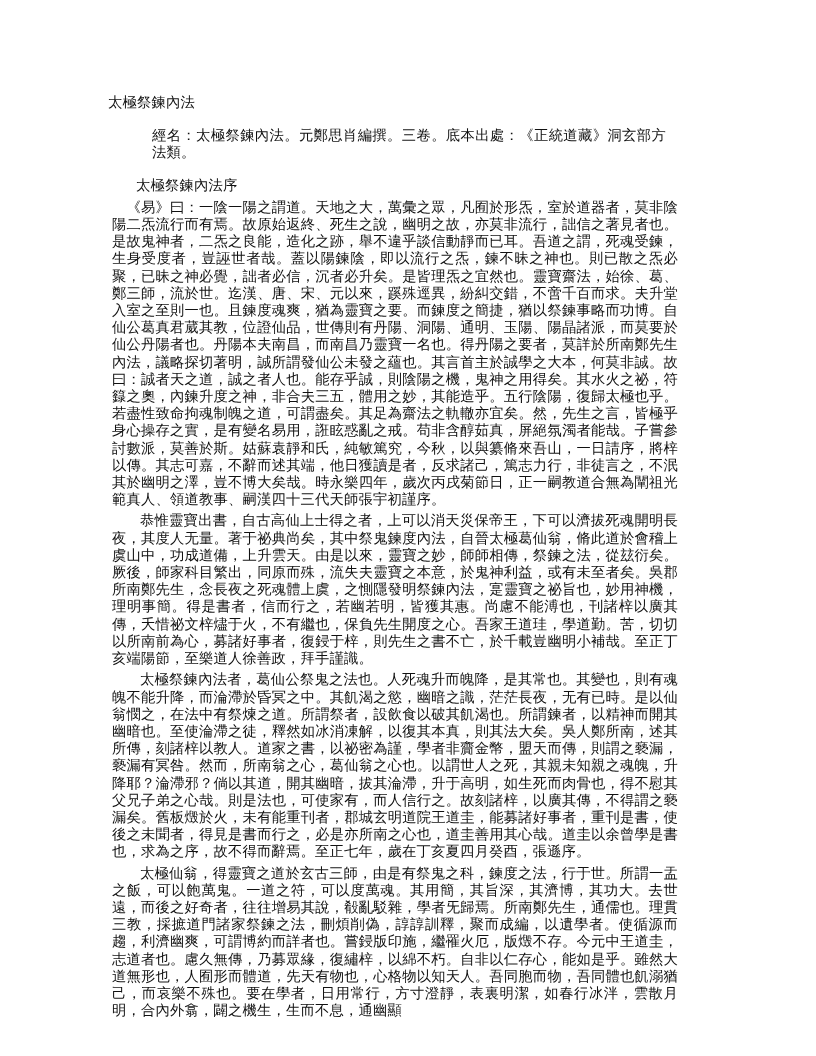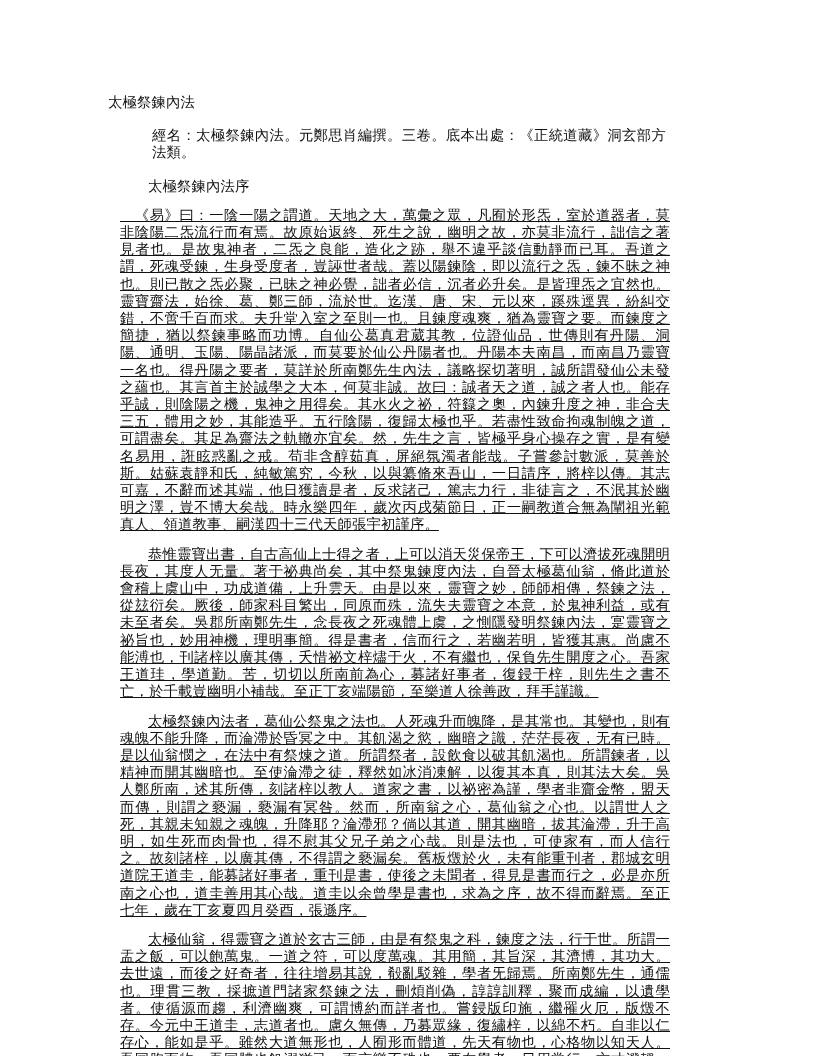--- a/index.html
+++ b/index.html
@@ -11,22 +11,22 @@
     width: 574px;
     font-family: "DejaVu Serif", "Liberation Serif", serif;
     font-size: 14.3px;
     line-height: 17.2px;
     color: #111111;
     text-align: justify;
     letter-spacing: 0.2px;
   }
   .title { margin: 0; font-weight: normal; font-size: 14.3px; }
   .meta { margin: 16px; padding-left: 28px; }
-  .subtitle { margin: 12px; padding-left: 28px; }
-  .para { margin: 12px; text-indent: 28px; text-decoration: underline; }
+  .subtitle { margin: 0; padding-left: 28px; font-family: Liberation Mono, monospace; }
+  .para { margin: 4px; text-indent: 28px; }
   .para.first { text-indent: 0; padding-left: 0; }
 </style>
 </head>
 <body>
 
 <div class="page">
   <p class="title">太極祭鍊內法</p>
   <p class="meta">經名：太極祭鍊內法。元鄭思肖編撰。三卷。底本出處：《正統道藏》洞玄部方法類。</p>
   <p class="subtitle">太極祭鍊內法序</p>
   <p class="para first">　《易》曰：一陰一陽之謂道。天地之大，萬彙之眾，凡囿於形炁，室於道器者，莫非陰陽二炁流行而有焉。故原始返終、死生之說，幽明之故，亦莫非流行，詘信之著見者也。是故鬼神者，二炁之良能，造化之跡，舉不違乎談信動靜而已耳。吾道之謂，死魂受鍊，生身受度者，豈誣世者哉。蓋以陽鍊陰，即以流行之炁，鍊不昧之神也。則已散之炁必聚，已昧之神必覺，詘者必信，沉者必升矣。是皆理炁之宜然也。靈寶齋法，始徐、葛、鄭三師，流於世。迄漢、唐、宋、元以來，蹊殊逕異，紛糾交錯，不啻千百而求。夫升堂入室之至則一也。且鍊度魂爽，猶為靈寶之要。而鍊度之簡捷，猶以祭鍊事略而功博。自仙公葛真君葳其教，位證仙品，世傳則有丹陽、洞陽、通明、玉陽、陽晶諸派，而莫要於仙公丹陽者也。丹陽本夫南昌，而南昌乃靈寶一名也。得丹陽之要者，莫詳於所南鄭先生內法，議略探切著明，誠所謂發仙公未發之蘊也。其言首主於誠學之大本，何莫非誠。故曰：誠者天之道，誠之者人也。能存乎誠，則陰陽之機，鬼神之用得矣。其水火之祕，符籙之奧，內鍊升度之神，非合夫三五，體用之妙，其能造乎。五行陰陽，復歸太極也乎。若盡性致命拘魂制魄之道，可謂盡矣。其足為齋法之軌轍亦宜矣。然，先生之言，皆極乎身心操存之實，是有變名易用，誑眩惑亂之戒。苟非含醇茹真，屏絕氛濁者能哉。子嘗參討數派，莫善於斯。姑蘇袁靜和氏，純敏篤究，今秋，以與纂脩來吾山，一日請序，將梓以傳。其志可嘉，不辭而述其端，他日獲讀是者，反求諸己，篤志力行，非徒言之，不泯其於幽明之澤，豈不博大矣哉。時永樂四年，歲次丙戌菊節日，正一嗣教道合無為闡祖光範真人、領道教事、嗣漢四十三代天師張宇初謹序。</p>

